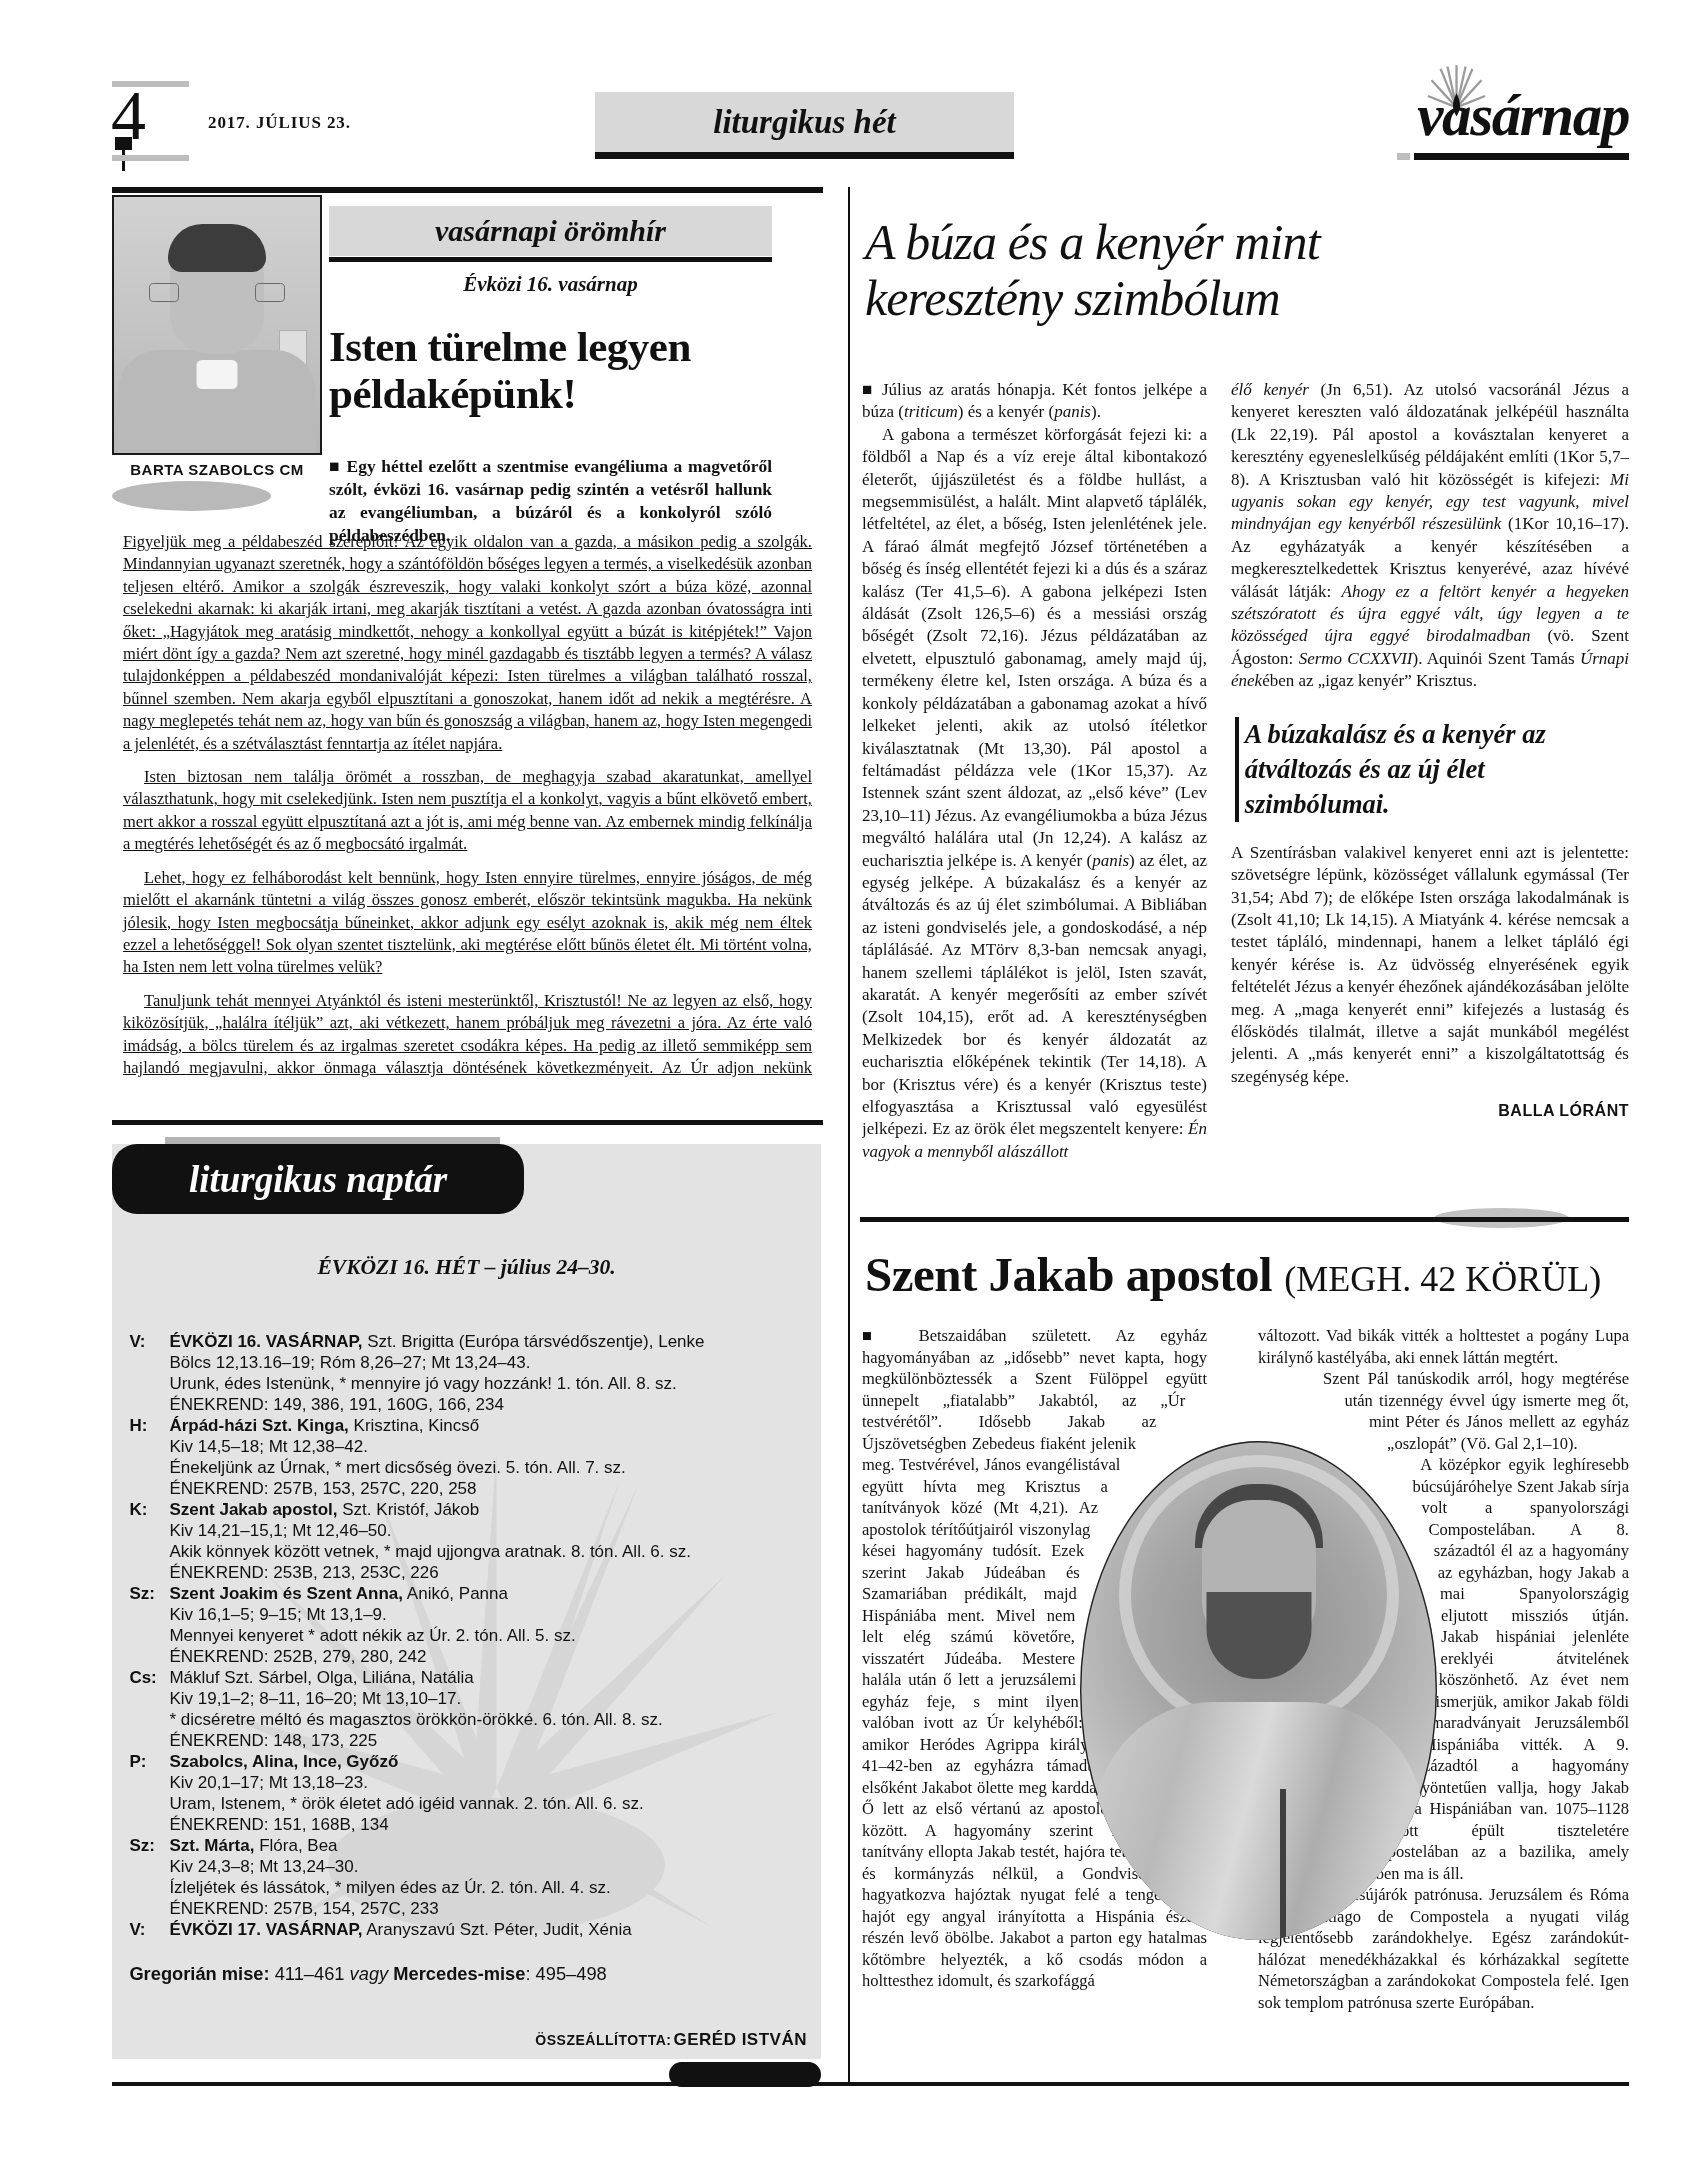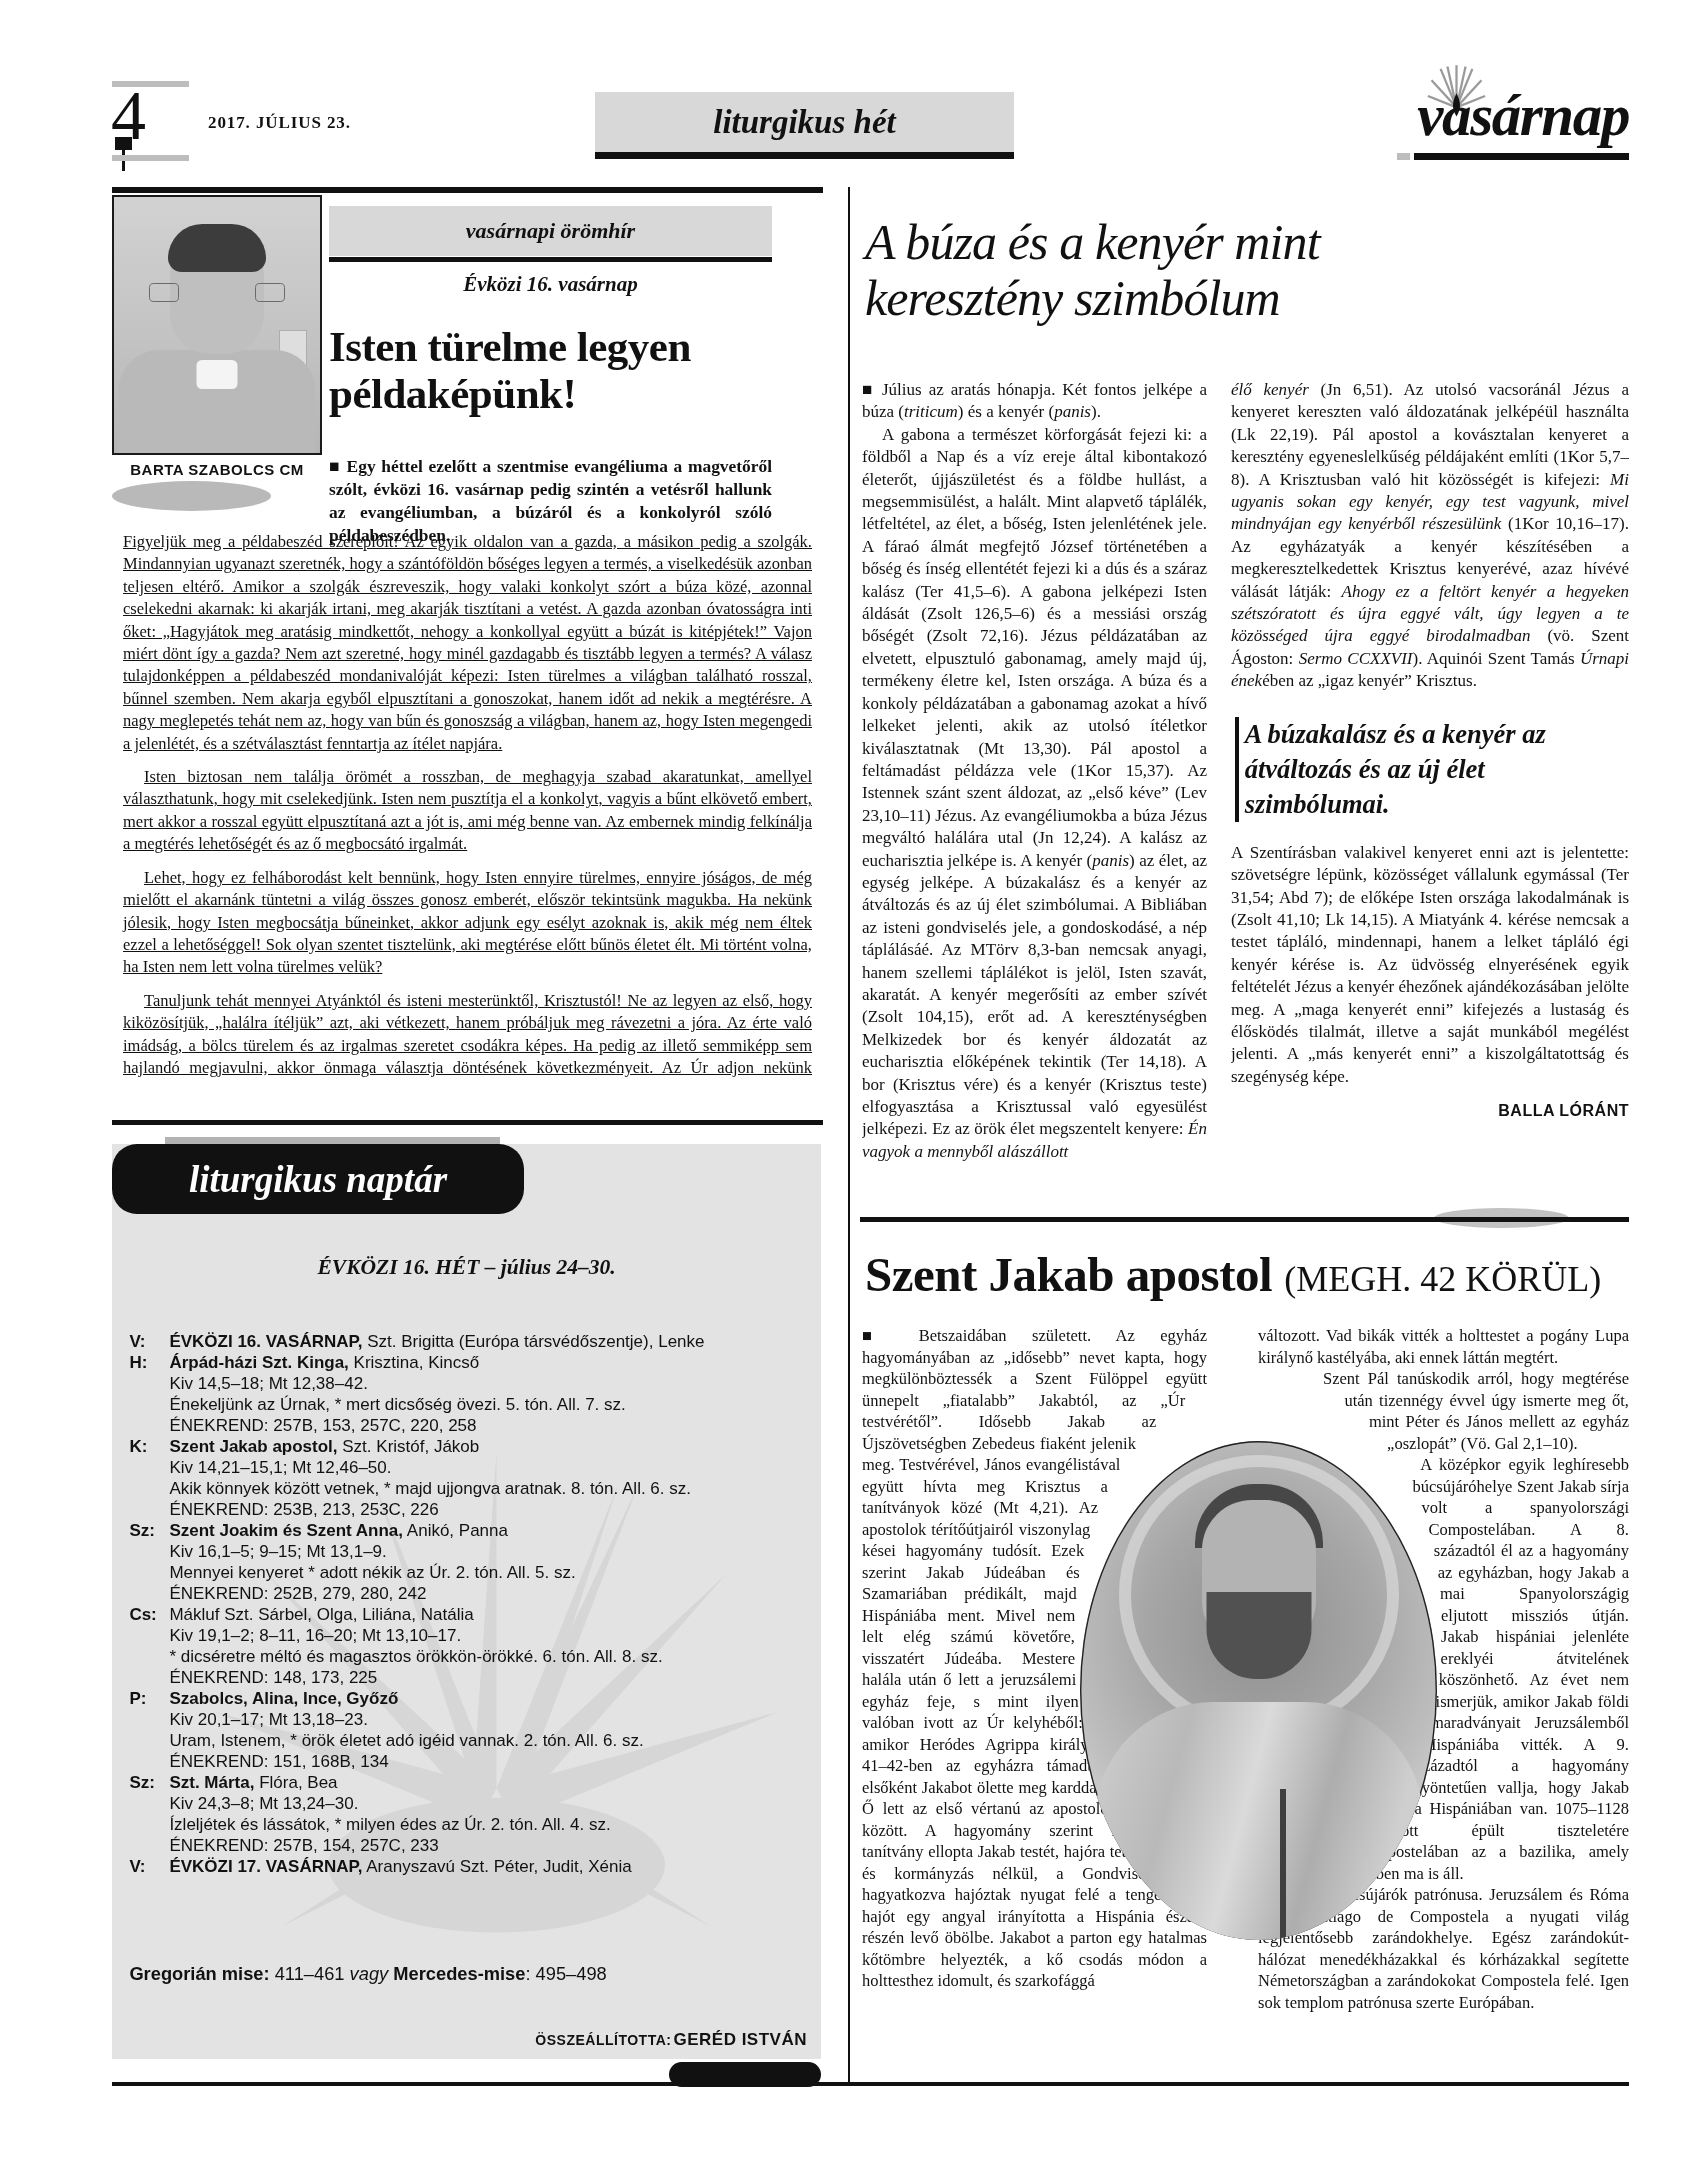--- a/index.html
+++ b/index.html
@@ -35,21 +35,21 @@
   .ph-collar{position:absolute;left:50%;transform:translateX(-50%);bottom:64px;width:41px;height:29px;background:#f4f4f4;border-radius:5.5px;}
   .ph-neck{position:absolute;left:50%;transform:translateX(-50%);bottom:89px;width:50px;height:23px;background:#9f9f9f;}
   .ph-head{position:absolute;left:50%;transform:translateX(-50%);top:36px;width:94px;height:121px;background:#bfbfbf;border-radius:43px 43px 39px 39px;}
   .ph-hair{position:absolute;left:50%;transform:translateX(-50%);top:26.5px;width:98px;height:48px;background:#3c3c3c;border-radius:46px 46px 18.3px 18.3px;}
   .ph-eyeL,.ph-eyeR{position:absolute;top:86px;width:28px;height:16.5px;border:1.8px solid #6a6a6a;border-radius:4.6px;}
   .ph-eyeL{left:35px;} .ph-eyeR{right:35px;}
   .caption{left:0;top:274px;width:210px;text-align:center;font-family:"Liberation Sans","DejaVu Sans",sans-serif;
            font-weight:bold;font-size:15px;letter-spacing:0.5px;}
   .grey-ellipse{left:0;top:294px;width:159px;height:30px;background:#b9b9b9;border-radius:50%;}
   .kicker-band{left:217px;top:19px;width:443px;height:50px;background:#d8d8d8;display:flex;align-items:center;justify-content:center;}
-  .kicker-band span{font-style:italic;font-weight:bold;font-size:22px;}
+  .kicker-band span{font-style:italic;font-weight:bold;font-size:30px;}
   .kicker-rule{left:217px;top:70px;width:443px;height:4.6px;}
   .lc-subtitle{left:217px;top:85px;width:443px;text-align:center;font-style:italic;font-weight:bold;font-size:21px;}
   .headline{left:217px;top:136px;width:435px;font-weight:bold;font-size:43px;line-height:47px;letter-spacing:-0.5px;}
   .lead{left:217px;top:260px;width:443px;font-weight:bold;font-size:17.4px;line-height:23px;text-align:justify;margin-top:8px;}
   .lc-body{left:0;top:333px;width:711px;height:561px;overflow:hidden;font-size:16.5px;line-height:22.4px;text-align:justify;}
   .lc-body p{margin:11px;text-decoration:underline;}
   .lc-body p + p{text-indent:21px;}
 
   
   .naptar{left:112px;top:1120px;width:711px;height:964px;}
@@ -215,20 +215,25 @@
     <div class="abs np-head np-z">
       <span>liturgikus naptár</span>
     </div>
 
     <div class="abs np-week np-z">ÉVKÖZI 16. HÉT – július 24–30.</div>
 
     <div class="abs np-list np-z">
   <div class="cal-entry">
     <span class="cal-day">V:</span>
     <div class="cal-first"><b>ÉVKÖZI 16. VASÁRNAP,</b> Szt. Brigitta (Európa társvédőszentje), Lenke</div>
+    <div>
+            <div class="cal-line">Bölcs 12,13.16–19; Róm 8,26–27; Mt 13,24–43.</div>
+            <div class="cal-line">Urunk, édes Istenünk, * mennyire jó vagy hozzánk! 1. tón. All. 8. sz.</div>
+            <div class="cal-line">ÉNEKREND: 149, 386, 191, 160G, 166, 234</div>
+          </div>
   </div>
 
   <div class="cal-entry">
     <span class="cal-day">H:</span>
     <div class="cal-first"><b>Árpád-házi Szt. Kinga,</b> Krisztina, Kincső</div>
     <div>
             <div class="cal-line">Kiv 14,5–18; Mt 12,38–42.</div>
             <div class="cal-line">Énekeljünk az Úrnak, * mert dicsőség övezi. 5. tón. All. 7. sz.</div>
             <div class="cal-line">ÉNEKREND: 257B, 153, 257C, 220, 258</div>
           </div>

